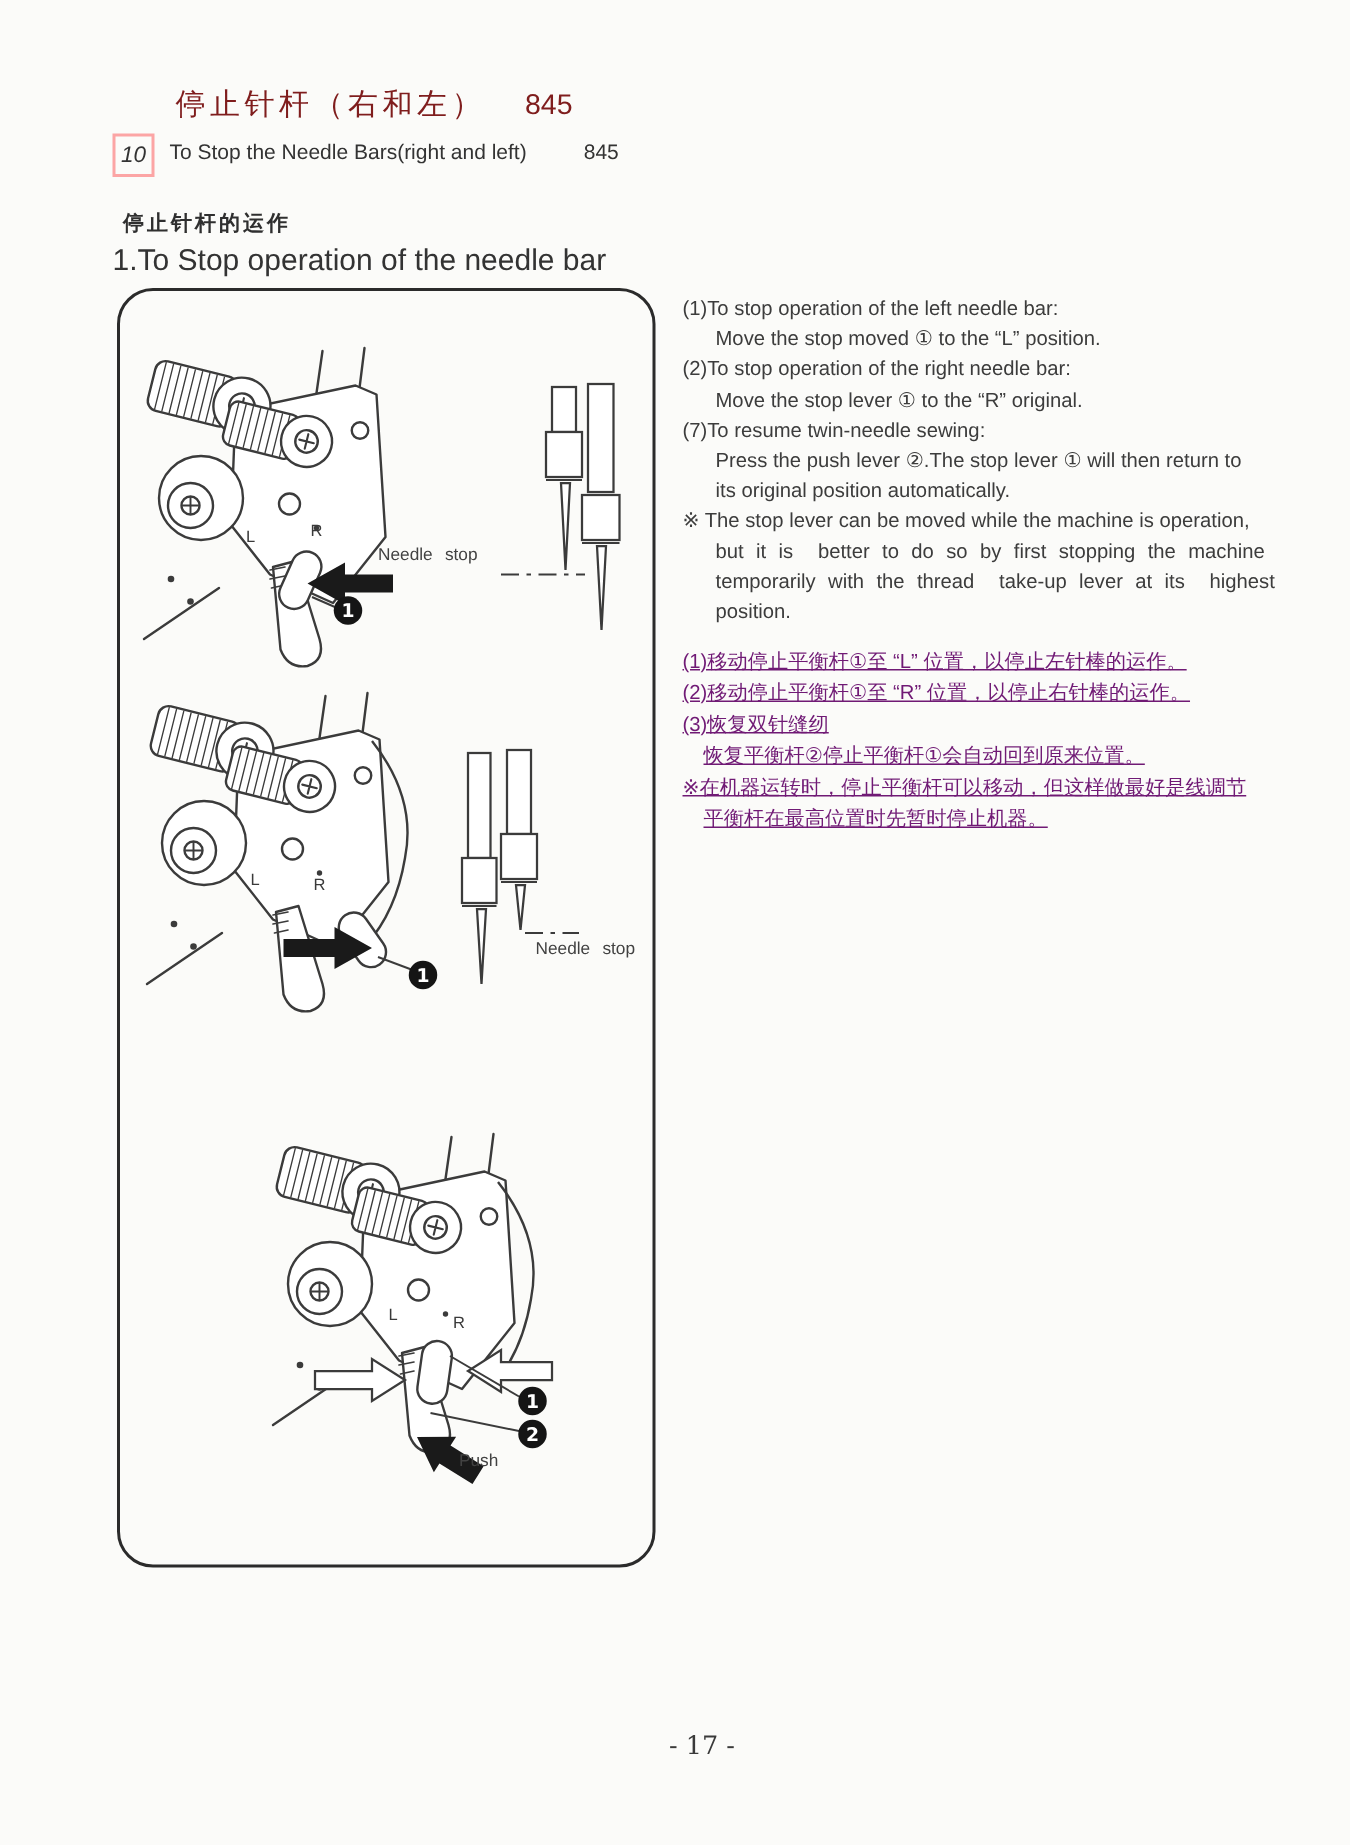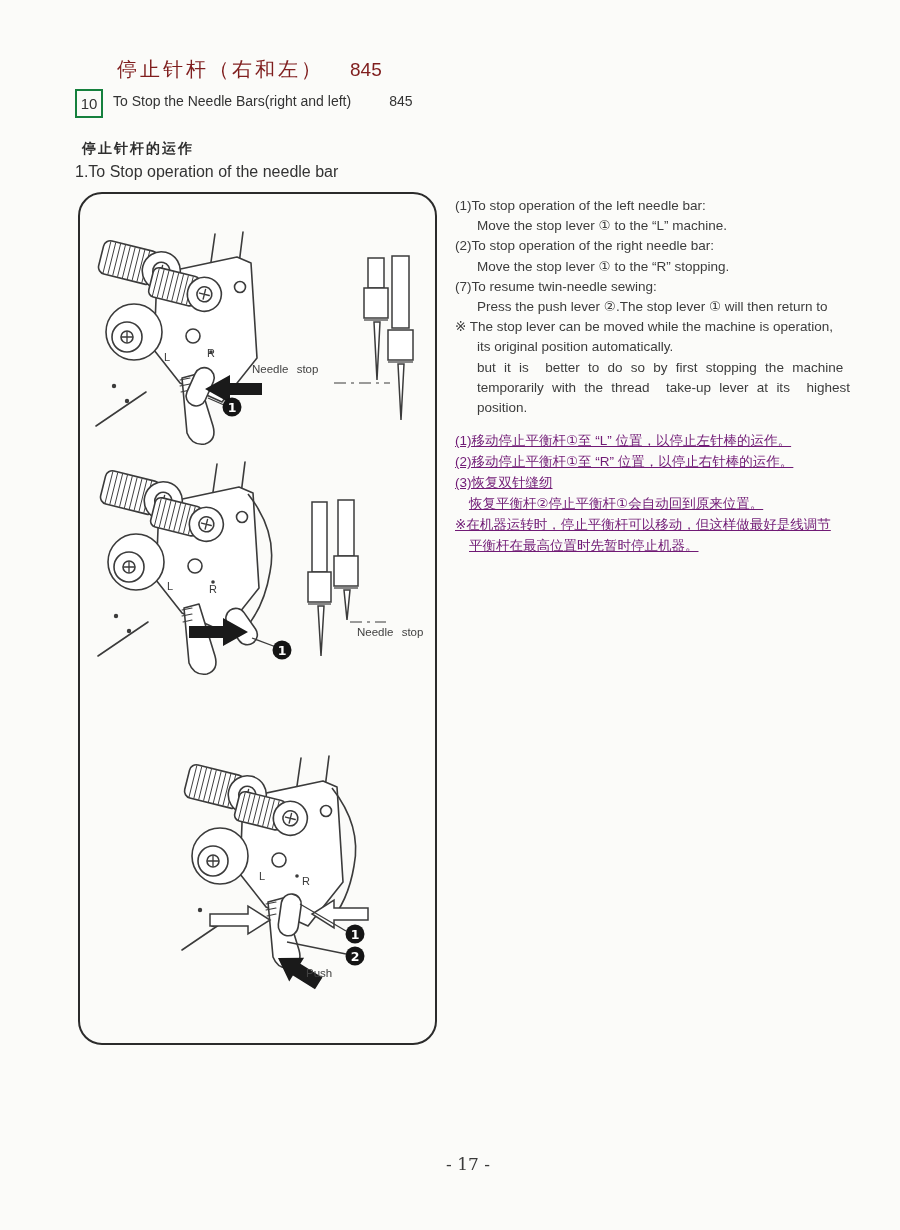--- a/index.html
+++ b/index.html
@@ -7,38 +7,38 @@
     width:900px;height:1230px;position:relative;
     background:#fbfbf9;
     font-family:"Liberation Sans","DejaVu Sans",sans-serif;
     color:#3a3a3a;overflow:hidden;
   }
   .abs{position:absolute;}
 
   
   #section-box{
     left:75px;top:89px;width:24px;height:25px;
-    border:2px solid #15803d;background:#fbfbf9;
+    border:2px solid #fca5a5;background:#fbfbf9;
     display:flex;align-items:center;justify-content:center;
-    font-size:15px;color:#333;
+    font-size:15px;color:#333;font-style:italic;
   }
   #title-zh{
     left:117px;top:56px;
     font-family:"DejaVu Serif","Liberation Serif",serif;
     font-size:20px;letter-spacing:3px;color:#7f1d1d;white-space:pre;
   }
   #title-zh .code{font-family:"Liberation Sans","DejaVu Sans",sans-serif;font-size:19px;letter-spacing:0;margin-left:26px;}
   #title-en{left:113px;top:93px;font-size:14px;color:#333;white-space:pre;}
   #title-en .code{margin-left:38px;}
   #subtitle-zh{
     left:82px;top:140px;
     font-family:"DejaVu Serif","Liberation Serif",serif;
     font-size:14px;font-weight:bold;letter-spacing:2px;color:#2f2f2f;
   }
-  #subtitle-en{left:75px;top:163px;font-size:16px;color:#333;}
+  #subtitle-en{left:75px;top:163px;font-size:20px;color:#333;}
 
   
   #figure-box{
     left:78px;top:192px;width:355px;height:849px;
     border:2px solid #2b2b2b;border-radius:24px;background:transparent;
   }
   #figure-box svg{position:absolute;left:0;top:0;}
 
   
   #col-en{left:455px;top:196px;width:440px;}
@@ -202,27 +202,27 @@
         <text class="marker-num" x="175" y="206.5">2</text>
       </g>
       <text class="fig-label" x="126" y="223">Push</text>
     </g>
   </g>
 </svg>
 </div>
 
 <div class="abs" id="col-en">
   <div class="en-line">(1)To stop operation of the left needle bar:</div>
-  <div class="en-line ind">Move the stop lever ① to the “L” machine.</div>
+  <div class="en-line ind">Move the stop moved ① to the “L” position.</div>
   <div class="en-line">(2)To stop operation of the right needle bar:</div>
-  <div class="en-line ind">Move the stop lever ① to the “R” stopping.</div>
+  <div class="en-line ind">Move the stop lever ① to the “R” original.</div>
   <div class="en-line">(7)To resume twin-needle sewing:</div>
   <div class="en-line ind">Press the push lever ②.The stop lever ① will then return to</div>
+  <div class="en-line ind">its original position automatically.</div>
   <div class="en-line">※ The stop lever can be moved while the machine is operation,</div>
-  <div class="en-line ind">its original position automatically.</div>
   <div class="en-line ind sp">but it is  better to do so by first stopping the machine</div>
   <div class="en-line ind sp">temporarily with the thread  take-up lever at its  highest</div>
   <div class="en-line ind">position.</div>
 </div>
 
 <div class="abs" id="col-zh">
   <div class="zh-line">(1)移动停止平衡杆①至 “L” 位置，以停止左针棒的运作。</div>
   <div class="zh-line">(2)移动停止平衡杆①至 “R” 位置，以停止右针棒的运作。</div>
   <div class="zh-line">(3)恢复双针缝纫</div>
   <div class="zh-line ind-s">恢复平衡杆②停止平衡杆①会自动回到原来位置。</div>

